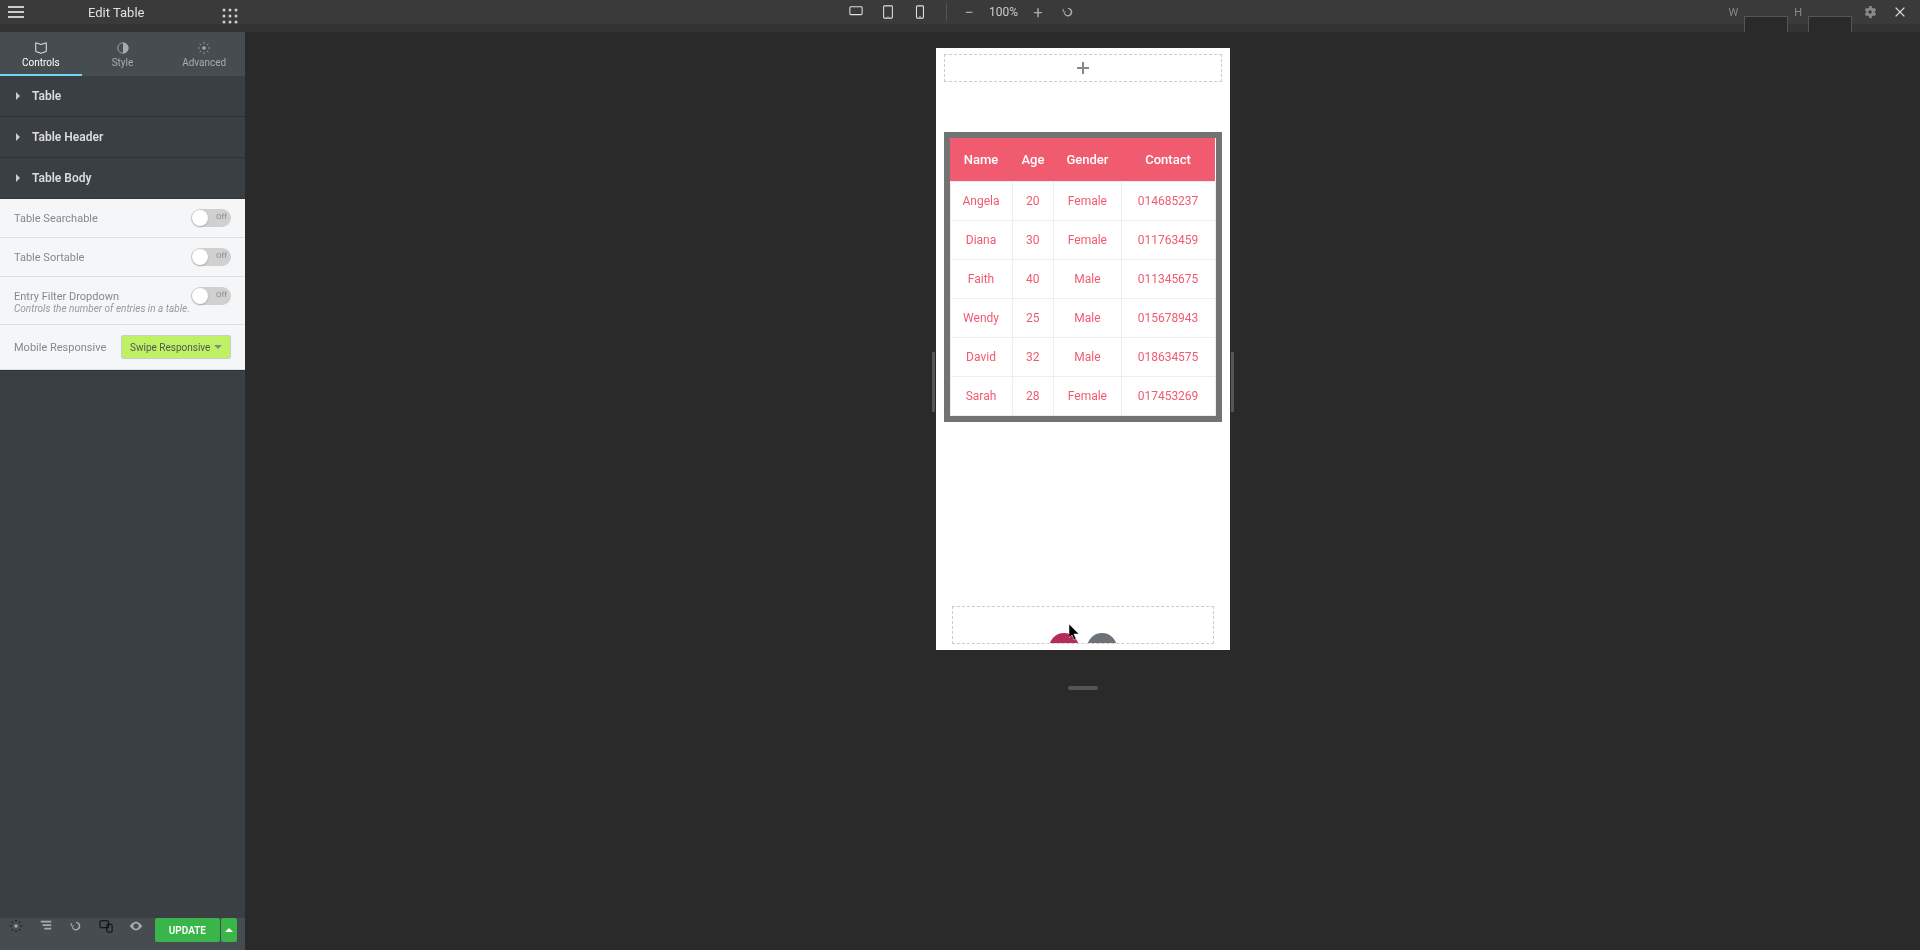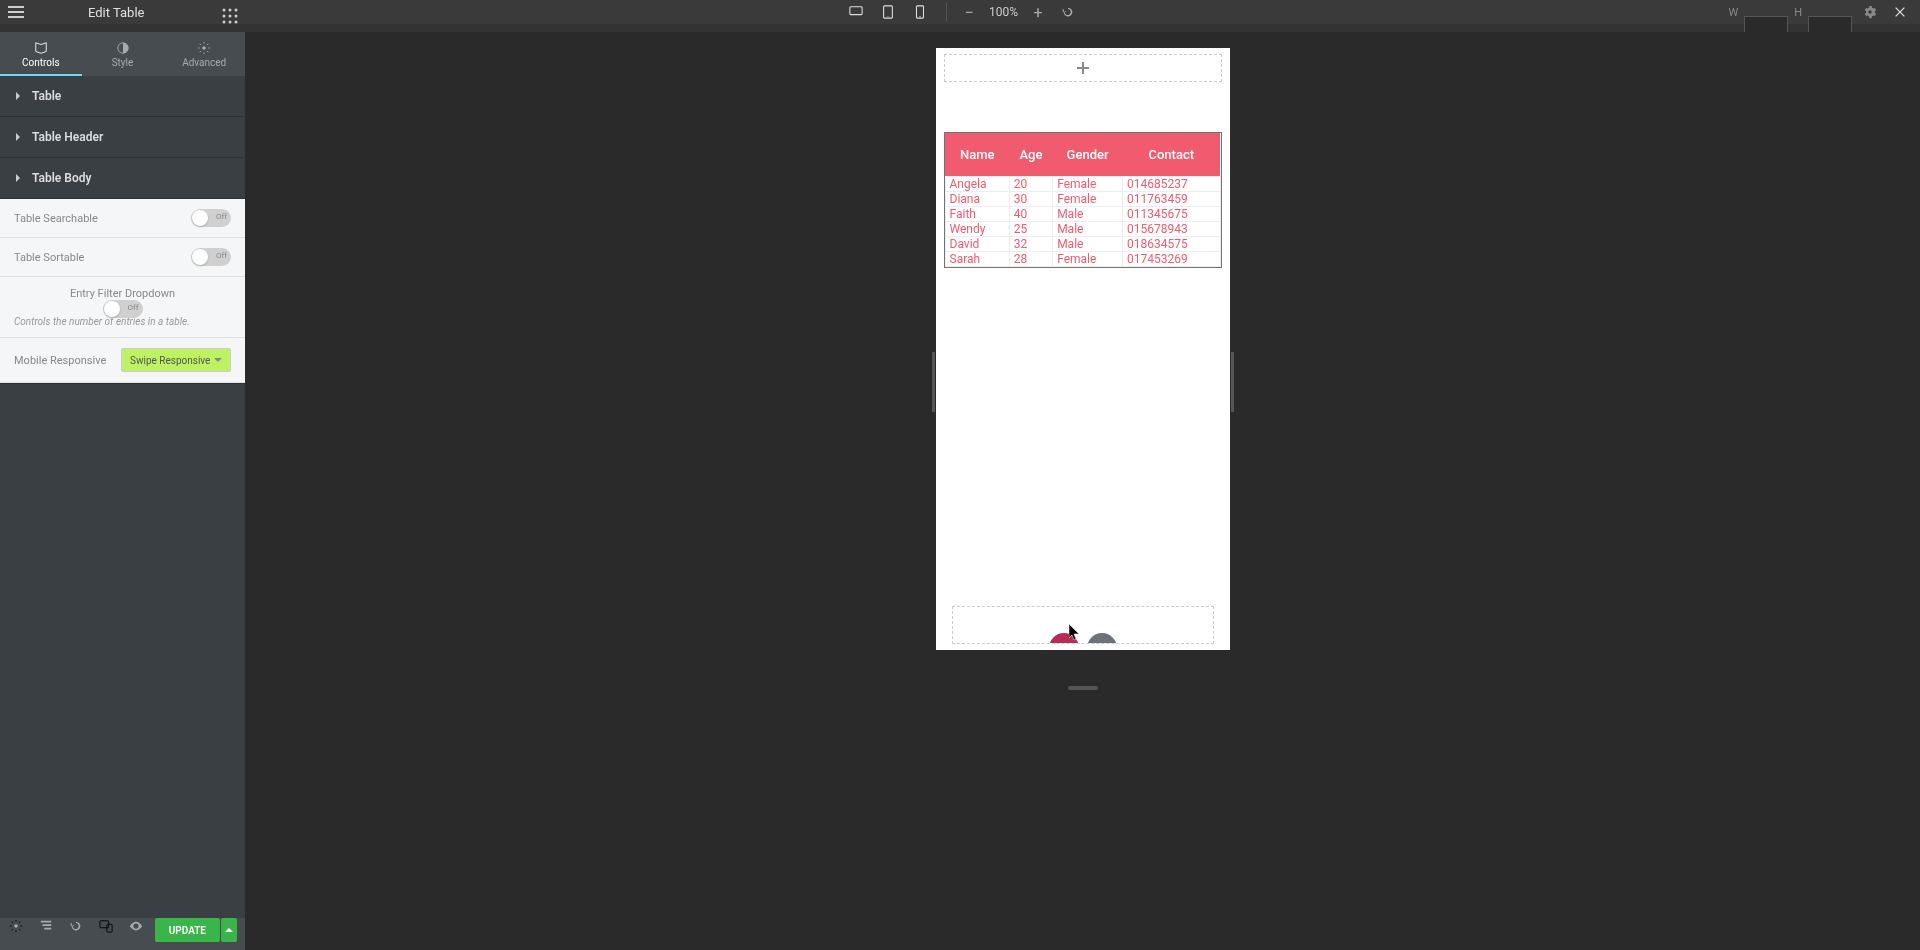--- a/index.html
+++ b/index.html
@@ -66,25 +66,25 @@
     .update-btn { margin-left: auto; height: 24px; padding: 0 14px; background: #39b54a; color: #fff; font-size: 10px; font-weight: 600; border-radius: 2px; cursor: pointer; display: flex; align-items: center; border: none; }
     .update-caret { width: 16px; height: 24px; background: #39b54a; margin-left: 1px; display: flex; align-items: center; justify-content: center; cursor: pointer; border-radius: 2px; }
     .update-caret svg { width: 8px; height: 8px; fill: #fff; }
     
     
     .canvas-area { position: absolute; top: 32px; left: 245px; right: 0; bottom: 0; background: #2a2a2a; display: flex; justify-content: center; padding-top: 16px; }
     .device-frame { width: 294px; height: 602px; background: #fff; position: relative; overflow: hidden; }
     .add-section { height: 28px; display: flex; align-items: center; justify-content: center; margin: 0 8px; border: 1px dashed #ccc; cursor: pointer; margin-top:6px;}
     .add-section svg { width: 12px; height: 12px; fill: #888; }
     
-    .table-wrap { margin: 50px 8px 0; border: 1px solid #737373; }
+    .table-wrap { margin: 50px 8px 0; border: 6px solid #737373; }
     table { width: 100%; border-collapse: collapse; }
     thead { background: #f05b6f; }
     thead th { color: #fff; font-weight: 500; font-size: 13px; padding: 14px 4px; text-align: center; }
-    tbody td { color: #f05b6f; font-size: 12px; padding: 0 4px; text-align: left; border: 1px solid #eee; }
+    tbody td { color: #f05b6f; font-size: 12px; padding: 12px 4px; text-align: center; border: 1px solid #eee; }
     
     .bottom-section { position: absolute; bottom: 6px; left: 16px; right: 16px; height: 38px; border: 1px dashed #ccc; display: flex; align-items: flex-end; justify-content: center; overflow: hidden;}
     .circle { width: 30px; height: 30px; border-radius: 50%; margin: 0 4px; transform: translateY(20px);}
     .circle.c1 { background: #b62c57; }
     .circle.c2 { background: #6d7278; }
     
     .resize-bar { position: absolute; left: 50%; transform: translateX(-50%); top: 654px; width: 30px; height: 4px; background: #555; border-radius: 2px; }
     .side-handle { position: absolute; width: 3px; height: 60px; background: #555; top: 320px; }
     .side-handle.left { left: calc(50% - 151px); }
     .side-handle.right { left: calc(50% + 148px); }
@@ -224,21 +224,21 @@
           <span class="toggle-label">Off</span>
         </div>
       </div>
       <div class="control-row">
         <span>Table Sortable</span>
         <div class="toggle">
           <div class="toggle-knob"></div>
           <span class="toggle-label">Off</span>
         </div>
       </div>
-      <div class="control-row" style="border-bottom:none;padding-bottom:4px;flex-direction:column;">
+      <div class="control-row" style="border-bottom:none;padding-bottom:4px;">
         <span>Entry Filter Dropdown</span>
         <div class="toggle">
           <div class="toggle-knob"></div>
           <span class="toggle-label">Off</span>
         </div>
       </div>
       <div class="help-text">Controls the number of entries in a table.</div>
       <div class="control-row" style="border-top:1px solid #e0e0e0;">
         <span>Mobile Responsive</span>
         <div class="select-box">

